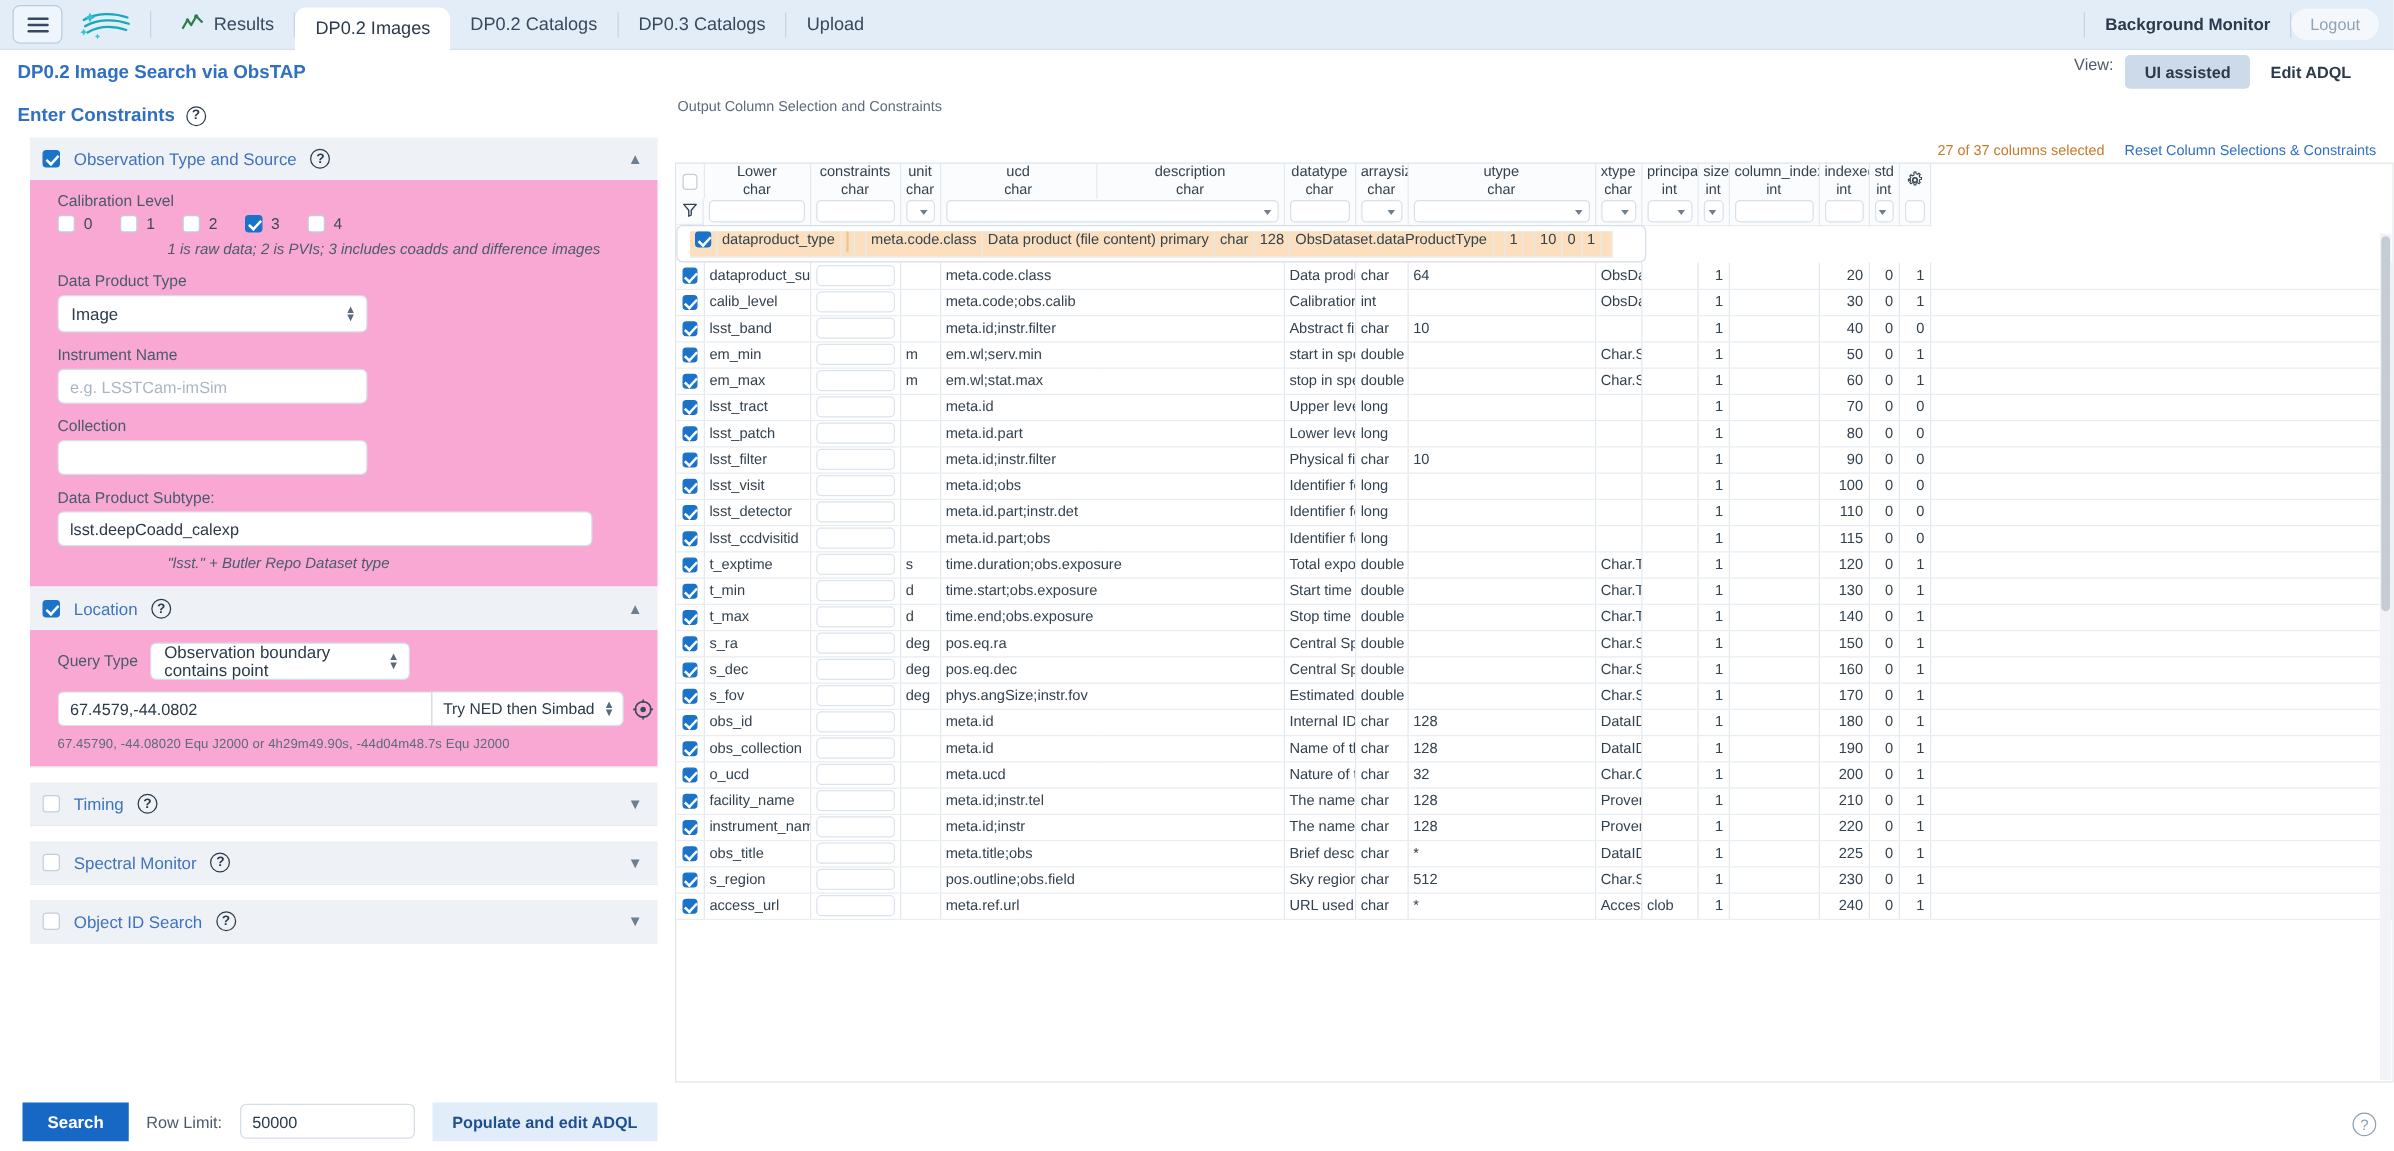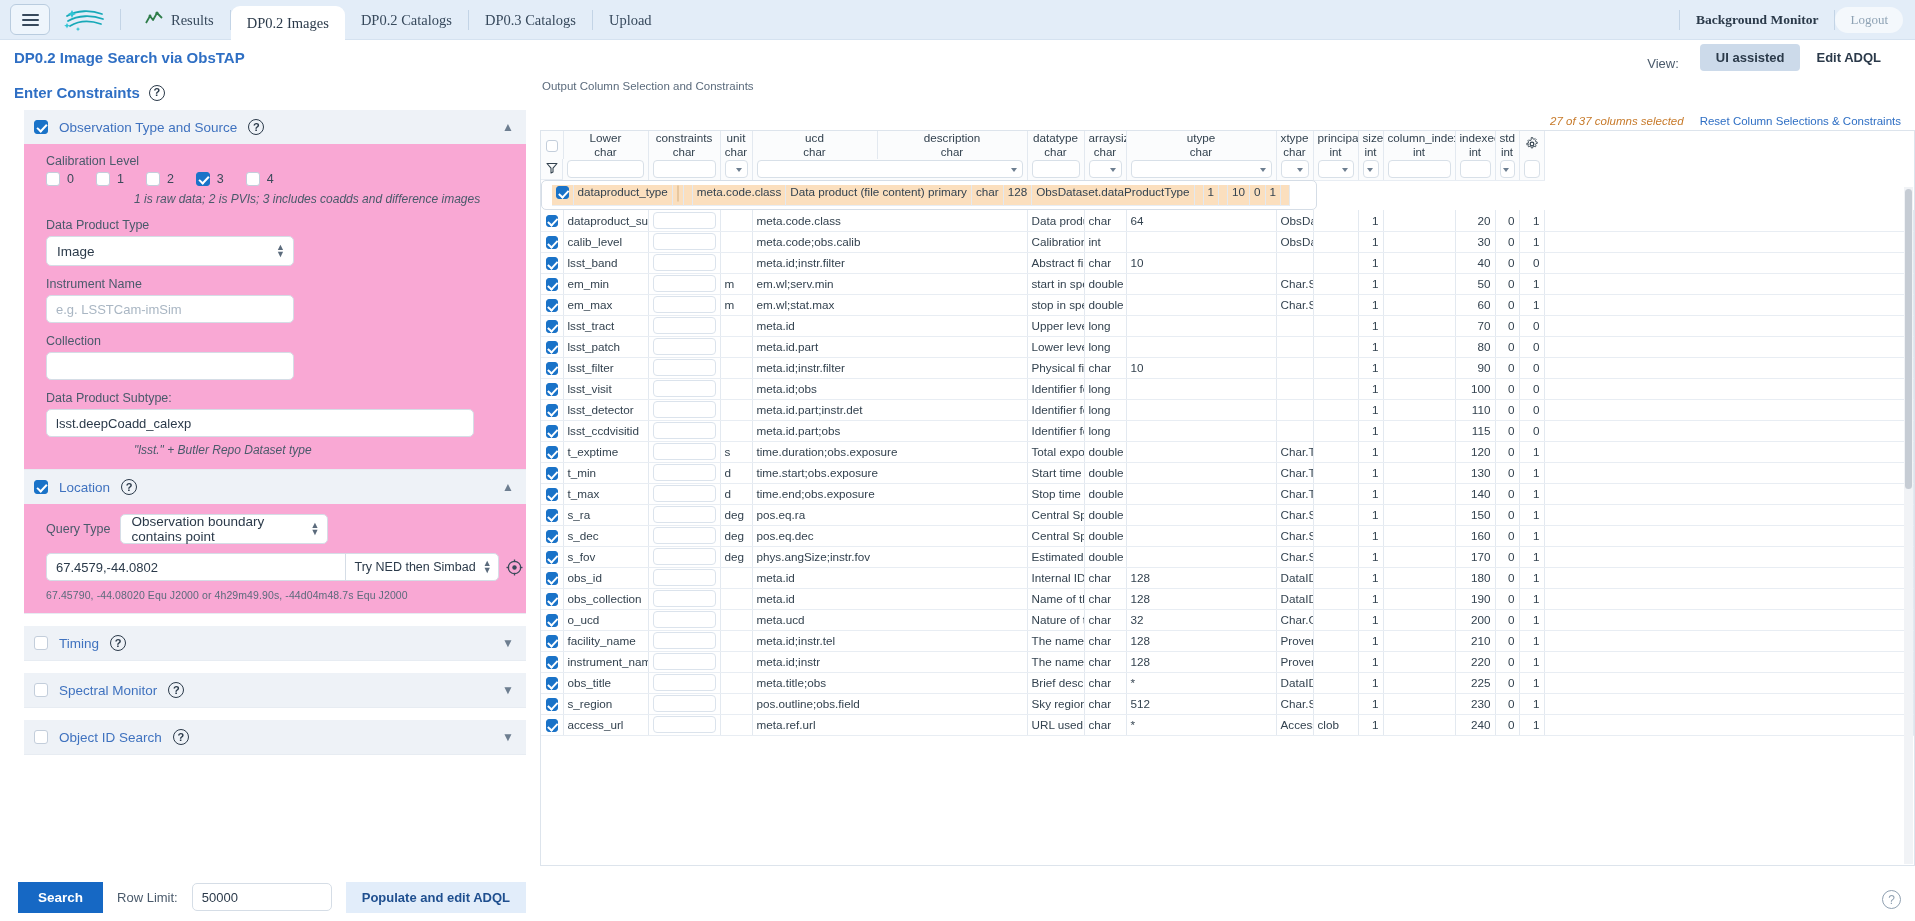--- a/index.html
+++ b/index.html
@@ -12,21 +12,20 @@
     color: #2b3a4a;
   }
   .app { position: relative; width: 1915px; height: 921px; display: flex; flex-direction: column; }
 
   
   .topbar {
     height: 40px; min-height: 40px;
     background: #e3edf8;
     display: flex; align-items: stretch;
     border-bottom: 1px solid #d5e2f0;
-    font-family: Liberation Serif, serif;
   }
   .hamburger {
     width: 40px; margin: 4px 6px 4px 10px;
     border: 1px solid #b9ccdf; border-radius: 6px;
     background: #eef5fc;
     display: flex; align-items: center; justify-content: center;
     cursor: pointer;
   }
   .hamburger .bars { width: 17px; }
   .hamburger .bars i { display: block; height: 2px; background: #37495c; margin: 3px 0; border-radius: 1px; }
@@ -54,21 +53,21 @@
   }
 
   
   .pagehead {
     height: 34px; min-height: 34px;
     display: flex; align-items: center;
     padding: 0 18px 0 14px;
     position: relative;
   }
   .pagetitle { font-size: 15px; font-weight: bold; color: #2f6fc4; }
-  .viewbox { margin-left: auto; display: flex; align-items: flex-end; gap: 21px; }
+  .viewbox { margin-left: auto; display: flex; align-items: flex-start; gap: 9px; }
   .viewlabel { font-size: 13px; color: #4a5a6b; }
   .segbtns { display: flex; }
   .segbtn {
     font-size: 13px; font-weight: bold; color: #2b3a4a;
     padding: 6px 16px; cursor: pointer; border-radius: 4px;
     background: transparent;
   }
   .segbtn.on { background: #ccdaea; }
 
   
@@ -181,21 +180,21 @@
   }
 
   
   .right { flex: 1; position: relative; padding: 0; min-width: 0; }
   .tbl-caption { font-size: 11.5px; color: #5b6b7c; padding: 6px 0 3px 2px; }
   .tbl-meta {
     position: absolute; right: 14px; top: 41px;
     display: flex; align-items: center; gap: 16px;
     font-size: 11.5px;
   }
-  .meta-sel { color: #c77a2a; font-style: italic; }
+  .meta-sel { color: #c77a2a; }
   .meta-reset { color: #2f6fc4; cursor: pointer; }
   .tablewrap {
     position: absolute; left: 0; right: 0; top: 56px; bottom: 55px;
     overflow: hidden;
     border: 1px solid #dde4ec;
     background: #fff;
   }
   table.dt { border-collapse: collapse; table-layout: fixed; width: 100%; }
   table.dt th, table.dt td {
     border-right: 1px solid #e3e9f0;

